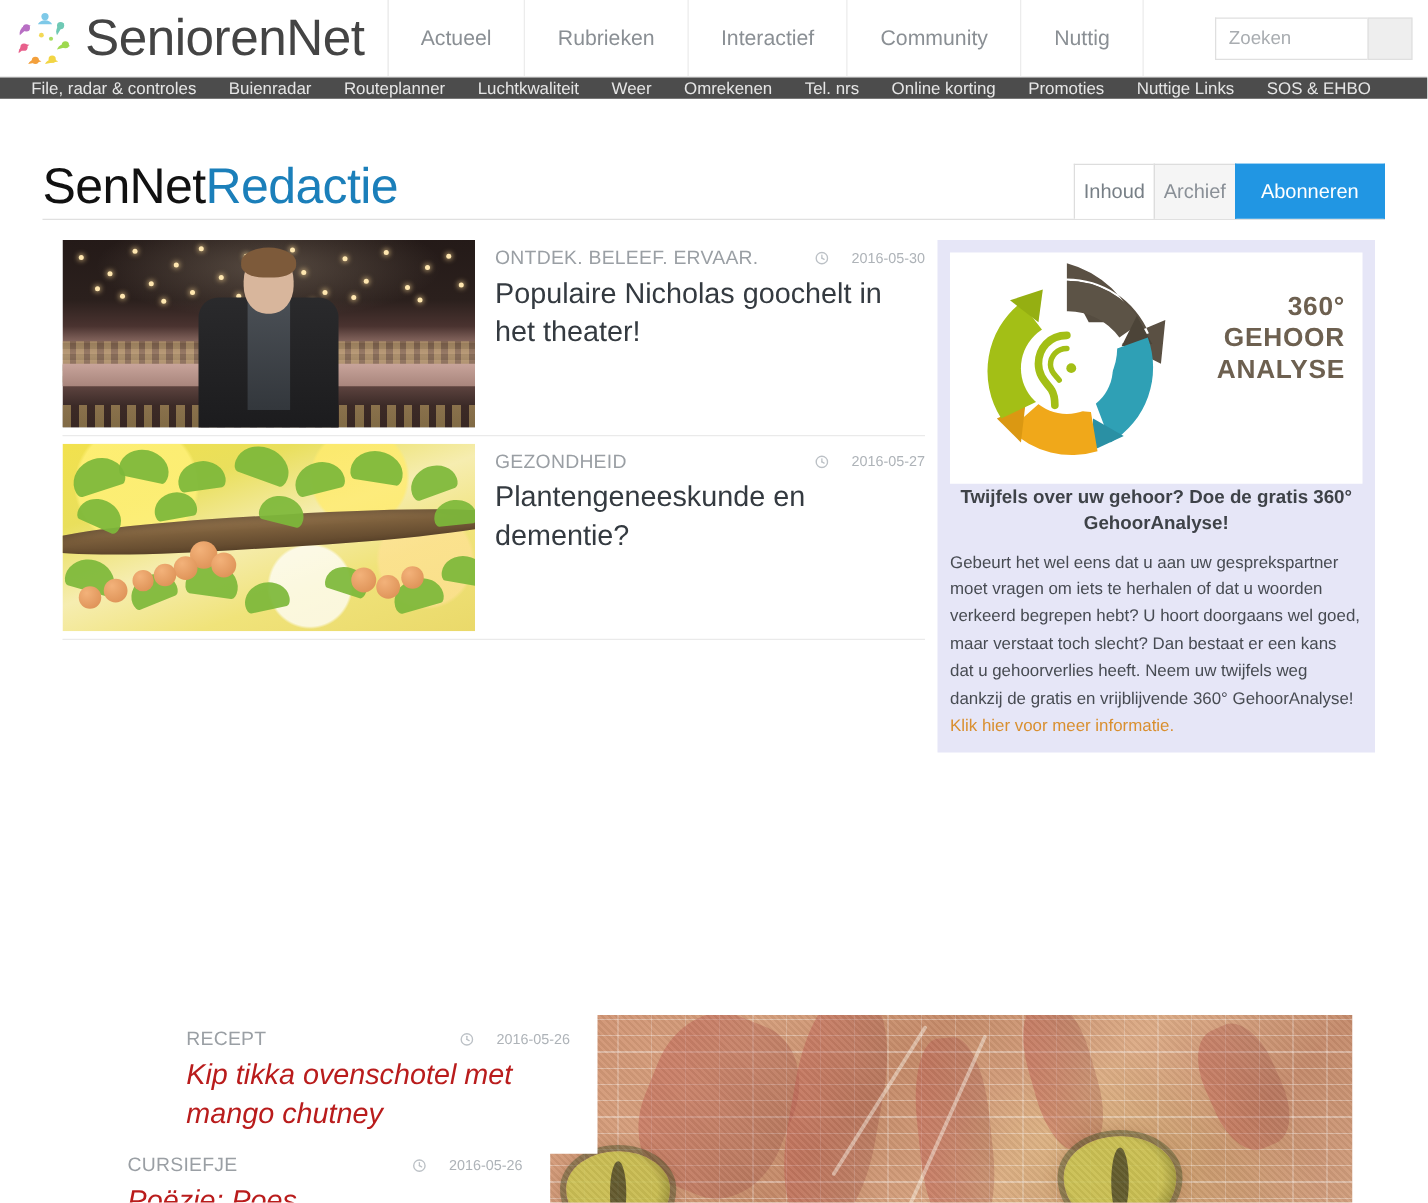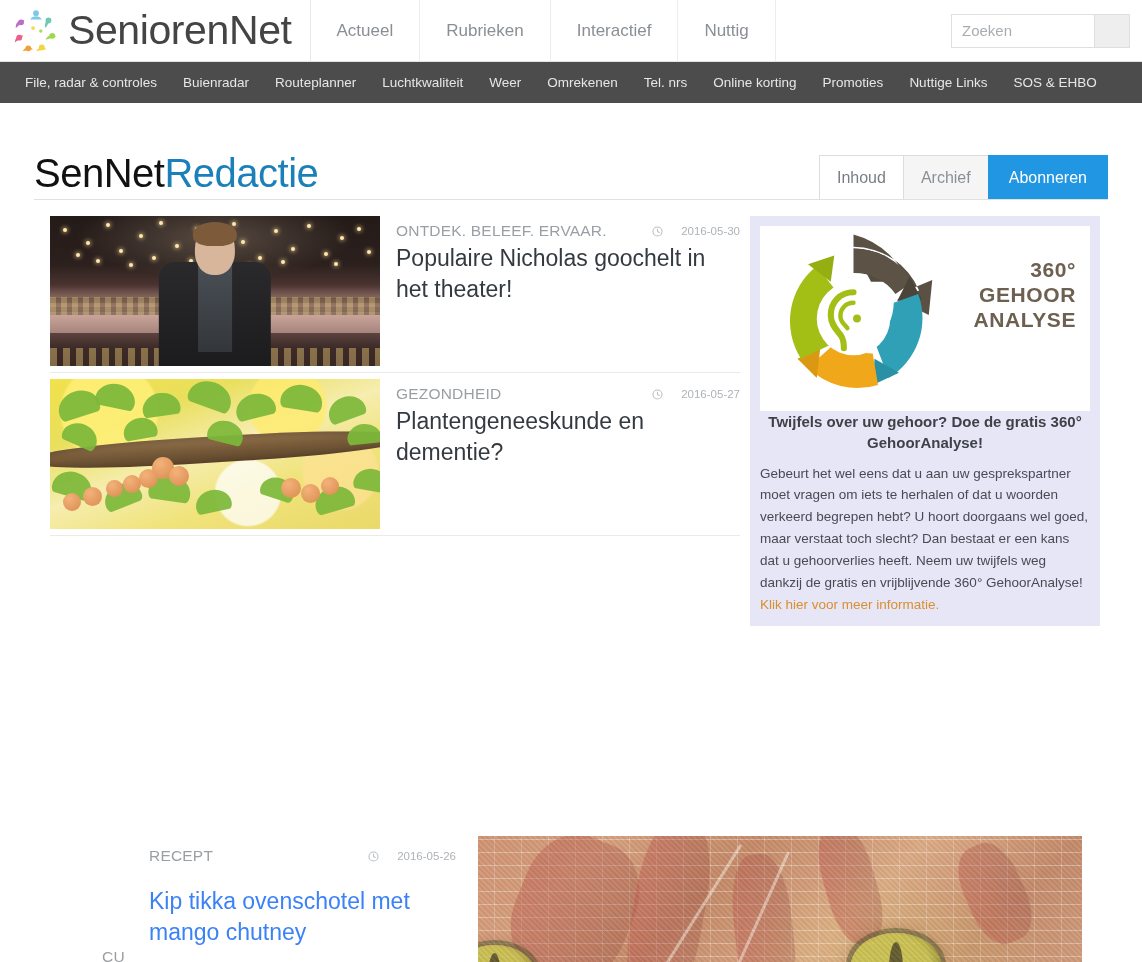--- a/index.html
+++ b/index.html
@@ -45,21 +45,21 @@
     cursor: pointer;
   }
   .search-wrap {
     display: flex;
     align-items: center;
     padding: 0 12px 0 18px;
     margin-left: auto;
   }
   .search-box { display: flex; height: 34px; }
   .search-input {
-    width: 143px;
+    width: 122px;
     height: 34px;
     border: 1px solid #dfdfdf;
     border-right: none;
     background: #ffffff;
     padding: 0 10px;
     font-size: 15px;
     color: #555;
     font-family: "Liberation Sans", sans-serif;
     outline: none;
   }
@@ -67,21 +67,21 @@
   .search-btn {
     width: 36px; height: 34px;
     border: 1px solid #dfdfdf;
     background: #eeeeee;
     display: flex; align-items: center; justify-content: center;
     cursor: pointer;
   }
 
   
   .subnav {
-    height: 41px;
+    height: 17px;
     background: #4c4c4c;
     display: flex;
     align-items: center;
     padding-left: 12px;
   }
   .subnav-item {
     color: #e6e6e6;
     font-size: 13.5px;
     padding: 0 13px;
     white-space: nowrap;
@@ -112,21 +112,21 @@
     line-height: 1;
     padding-bottom: 6px;
   }
   .site-title .dark { color: #111111; }
   .site-title .blue { color: #1b7fba; }
 
   .tabs { display: flex; align-items: flex-end; height: 44px; }
   .tab {
     height: 44px;
     display: flex; align-items: center; justify-content: center;
-    padding: 0 17px;
+    padding: 0 7px;
     font-size: 16px;
     cursor: pointer;
     border: 1px solid #dddddd;
     border-bottom: none;
     margin-left: -1px;
   }
   .tab.inhoud { background: #ffffff; color: #777f86; }
   .tab.archief { background: #f5f5f5; color: #8a9097; }
   .tab.abonneren {
     background: #2196e3;
@@ -178,21 +178,21 @@
     font-size: 15.5px;
     color: #9a9fa4;
     letter-spacing: 0.2px;
     text-transform: uppercase;
   }
   .art-date {
     font-size: 11.5px;
     color: #aeb3b8;
     white-space: nowrap;
     display: flex;
-    align-items: center;
+    align-items: flex-start;
     gap: 18px;
     padding-top: 3px;
   }
   .art-title {
     font-size: 23px;
     color: #343a40;
     line-height: 1.33;
     margin-top: 3px;
     font-weight: 400;
     cursor: pointer;
@@ -272,24 +272,25 @@
     padding-right: 12px;
   }
   .mini-cat {
     font-size: 15.5px;
     color: #9a9fa4;
     letter-spacing: 0.2px;
     text-transform: uppercase;
   }
   .mini-title {
     font-size: 23px;
-    color: #3b82f6;
+    color: #b91c1c;
     line-height: 1.33;
-    margin-top: 21px;
+    margin-top: 3px;
     cursor: pointer;
+    font-style: italic;
   }
 
   
   .theater {
     width: 100%; height: 100%;
     background:
       radial-gradient(ellipse 60% 40% at 50% 14%, rgba(255,235,200,0.22), rgba(0,0,0,0) 70%),
       linear-gradient(180deg, #241a18 0%, #2b201d 32%, #4a3330 46%, #8a6a62 55%, #b39189 62%, #6d4f4a 73%, #3c2b28 88%, #241a17 100%);
     position: relative;
   }
@@ -452,20 +453,21 @@
         <circle cx="60" cy="50" r="3.5" fill="#9ed94f" opacity="0.9"></circle>
       </g>
     </svg>
     <span class="brand-name">SeniorenNet</span>
   </div>
 
   <nav class="mainnav">
     <div class="mainnav-item">Actueel</div>
     <div class="mainnav-item">Rubrieken</div>
     <div class="mainnav-item">Interactief</div>
+    <div class="mainnav-item">Community</div>
     <div class="mainnav-item">Nuttig</div>
 
     <div class="search-wrap">
       <div class="search-box">
         <input class="search-input" type="text" placeholder="Zoeken" style="">
         <div class="search-btn">
           
         </div>
       </div>
     </div>

